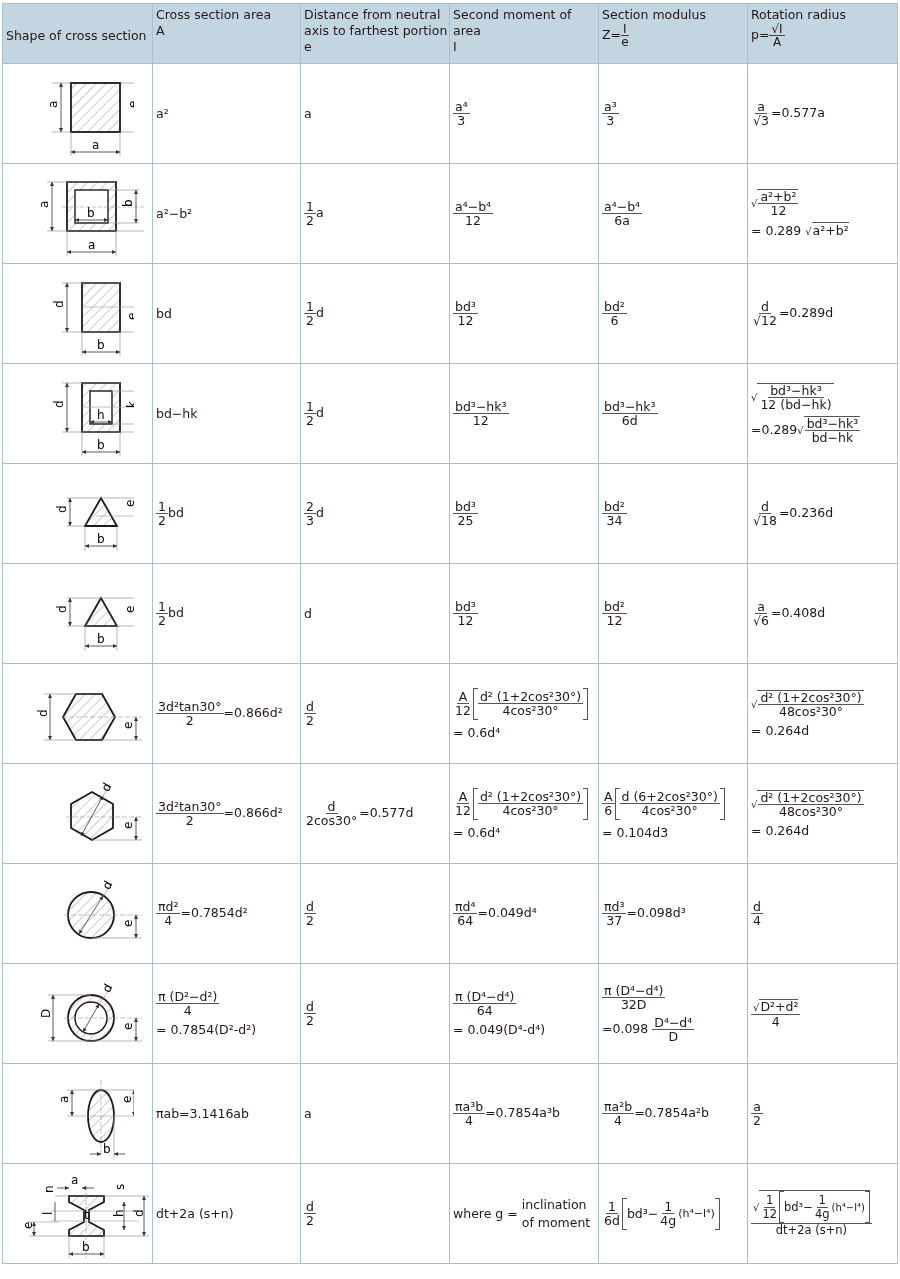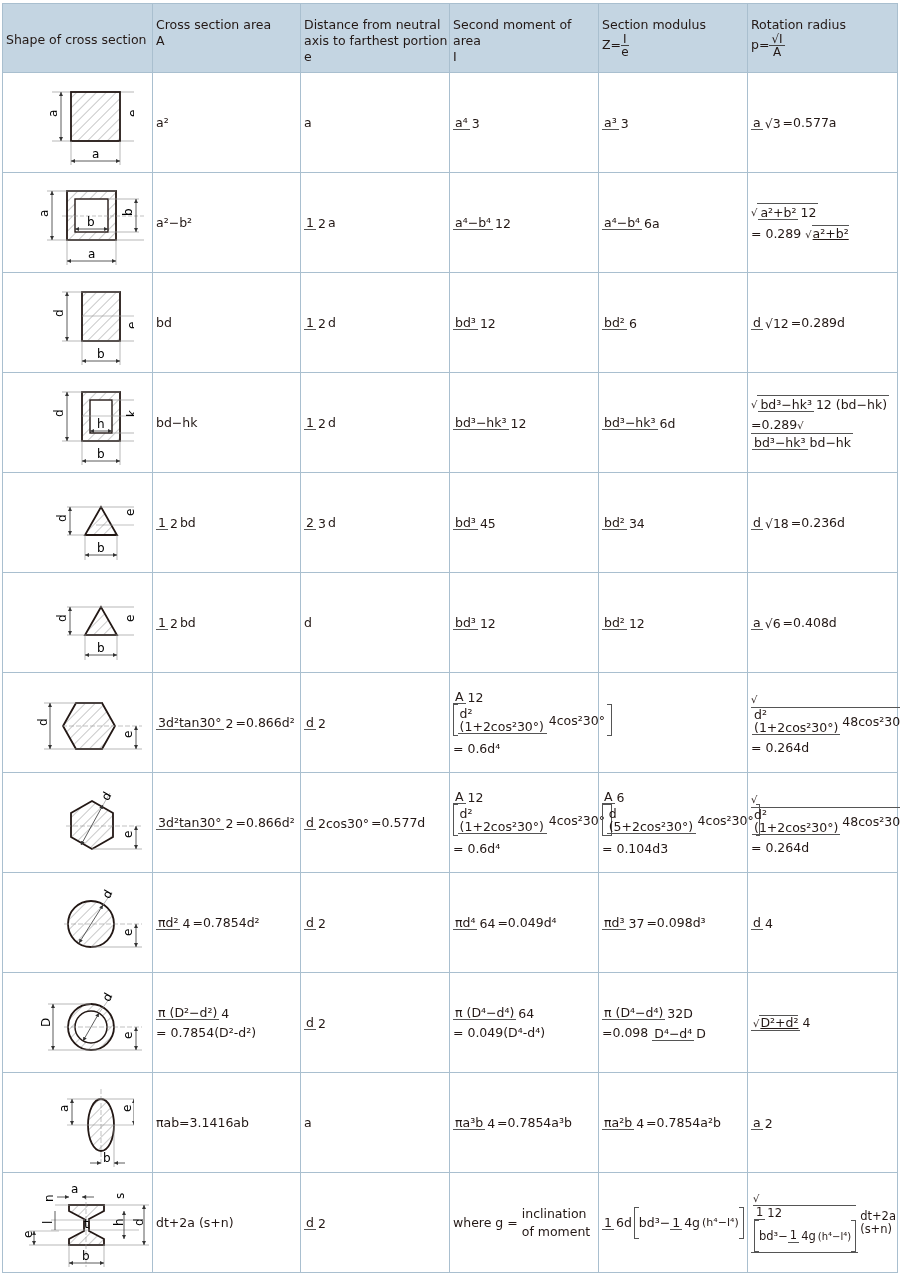--- a/index.html
+++ b/index.html
@@ -1,30 +1,30 @@
 <!DOCTYPE html>
 <html><head>
 <meta charset="utf-8">
 <style>
   html, body { margin: 0; padding: 0; background: #ffffff; }
   body { width: 900px; height: 1279px; overflow: hidden; font-family: "DejaVu Sans", sans-serif; color: #231815; }
   table.sec { border-collapse: collapse; position: absolute; left: 2px; top: 3px; width: 895px; table-layout: fixed; }
   table.sec th, table.sec td { border: 1.5px solid #a9bfcf; padding: 0 0 0 3px; vertical-align: middle; text-align: left; font-size: 12.5px; }
-  table.sec th { background: #c4d5e2; font-weight: normal; height: 55px; line-height: 16px; vertical-align: top; padding-top: 13px; }
+  table.sec th { background: #c4d5e2; font-weight: normal; height: 55px; line-height: 16px; vertical-align: top; padding-top: 3px; }
   table.sec th.c0 { vertical-align: middle; padding-top: 4px; }
   table.sec td { height: 99px; line-height: 15px; }
   col.w0 { width: 150px; } col.w1 { width: 148px; } col.w2 { width: 149px; }
   col.w3 { width: 149px; } col.w4 { width: 149px; } col.w5 { width: 150px; }
   td.fig { text-align: center; padding: 0; }
   td.fig svg { display: block; margin: 0 auto; }
-  .fr { display: inline-flex; flex-direction: row; align-items: center; vertical-align: middle; line-height: 13px; }
+  .fr { display: inline-flex; flex-direction: column; align-items: center; vertical-align: middle; line-height: 13px; }
   .fr .n { border-bottom: 1px solid #555; padding: 0 2px; }
   .fr .d { padding: 0 2px; }
   .ib { display: inline-block; vertical-align: middle; }
-  .sq { display: inline-block; border-top: 1px solid #555; padding-left: 1px; text-decoration: underline; }
+  .sq { display: inline-block; border-top: 1px solid #555; padding-left: 1px; }
   .rad { font-size: 10px; }
   .brk { display: inline-flex; align-items: center; vertical-align: middle; }
   .brk .l, .brk .r { width: 4px; height: 30px; border: 1px solid #555; }
   .brk .l { border-right: none; }
   .brk .r { border-left: none; }
   .line { display: block; }
   .ln2 { display: block; margin-top: 5px; }
   .hdr-frac { display: inline-flex; flex-direction: column; align-items: center; vertical-align: middle; line-height: 12px; font-size: 12px; }
   .hdr-frac .n { border-bottom: 1px solid #444; padding: 0 2px; }
 </style>
@@ -267,21 +267,21 @@
       <td><span class="fr">
             <span class="n">1</span>
             <span class="d">2</span>
           </span><span>bd</span></td>
       <td><span class="fr">
             <span class="n">2</span>
             <span class="d">3</span>
           </span><span>d</span></td>
       <td><span class="fr">
             <span class="n">bd³</span>
-            <span class="d">45</span>
+            <span class="d">25</span>
           </span></td>
       <td><span class="fr">
             <span class="n">bd²</span>
             <span class="d">34</span>
           </span></td>
       <td><span class="fr">
             <span class="n">d</span>
             <span class="d">√18</span>
           </span><span>=0.236d</span></td>
     </tr>
@@ -401,21 +401,21 @@
             </span></span>
         <span class="ln2">= 0.6d⁴</span>
       </td>
       <td>
         <span class="line"><span class="fr">
               <span class="n">A</span>
               <span class="d">6</span>
             </span><span class="brk">
               <span class="l"></span>
               <span class="fr">
-                <span class="n">d (5+2cos²30°)</span>
+                <span class="n">d (6+2cos²30°)</span>
                 <span class="d">4cos²30°</span>
               </span>
               <span class="r"></span>
             </span></span>
         <span class="ln2">= 0.104d3</span>
       </td>
       <td>
         <span class="line"><span class="rad">√</span><span class="sq"><span class="fr">
                 <span class="n">d² (1+2cos²30°)</span>
                 <span class="d">48cos²30°</span>

